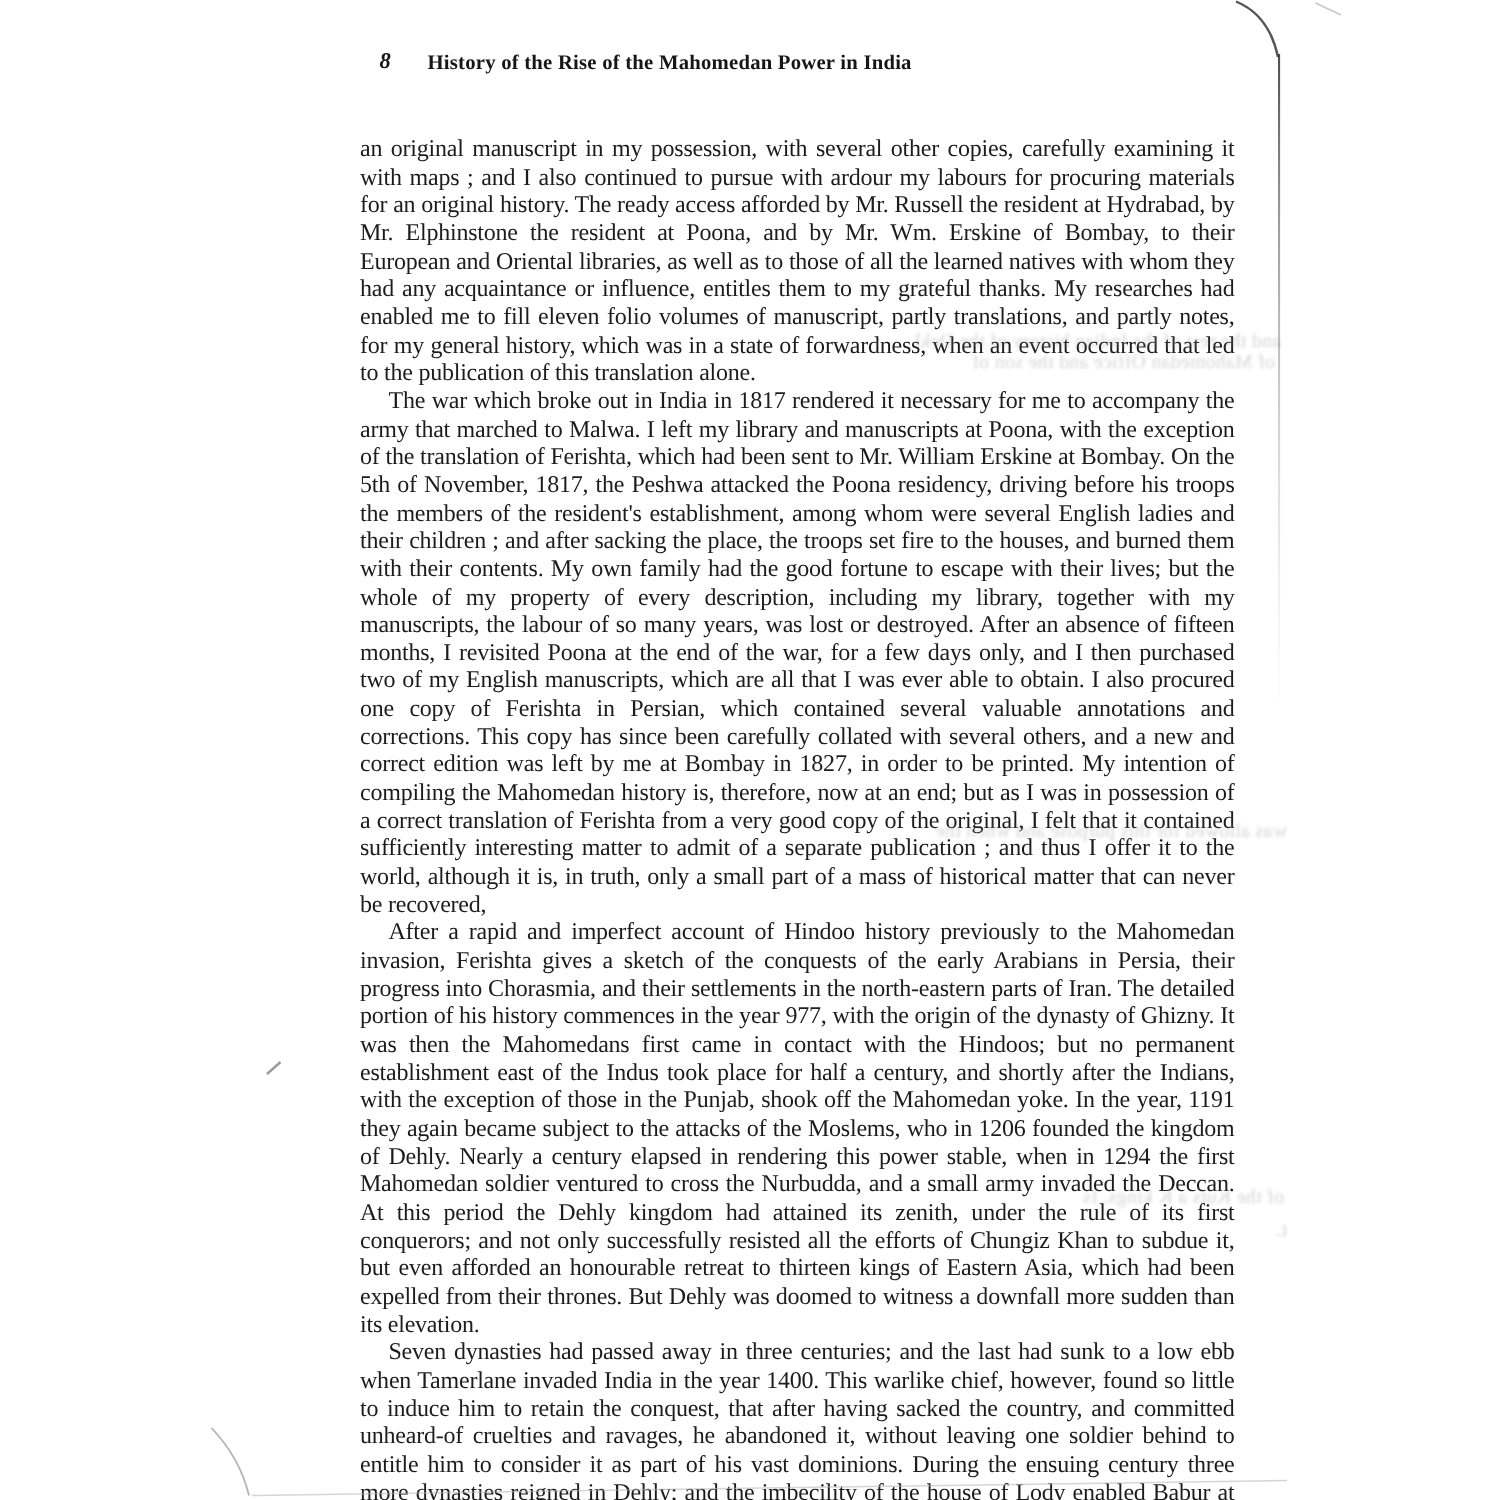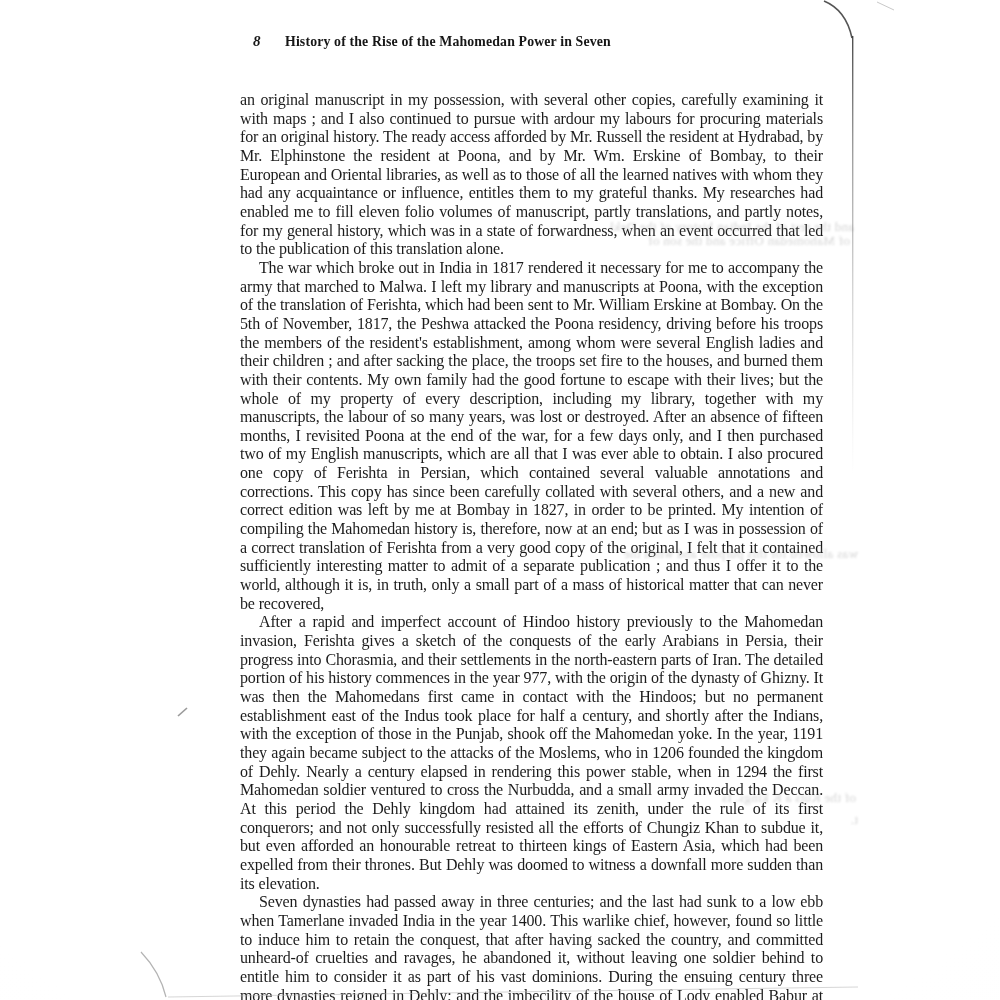--- a/index.html
+++ b/index.html
@@ -68,21 +68,21 @@
     pointer-events: none;
   }
 </style>
 </head>
 <body>
 
 <div class="scan-canvas">
 
   <div class="header">
     <span class="page-number">8</span>
-    <span class="running-title">History of the Rise of the Mahomedan Power in Seven</span>
+    <span class="running-title">History of the Rise of the Mahomedan Power in India</span>
   </div>
 
   <div class="text-block">
     <p>an original manuscript in my possession, with several other copies, carefully examining it with maps ; and I also continued to pursue with ardour my labours for procuring materials for an original history. The ready access afforded by Mr. Russell the resident at Hydrabad, by Mr. Elphinstone the resident at Poona, and by Mr. Wm. Erskine of Bombay, to their European and Oriental libraries, as well as to those of all the learned natives with whom they had any acquaintance or influence, entitles them to my grateful thanks. My researches had enabled me to fill eleven folio volumes of manuscript, partly translations, and partly notes, for my general history, which was in a state of forwardness, when an event occurred that led to the publication of this translation alone.</p>
     <p class="indent">The war which broke out in India in 1817 rendered it necessary for me to accompany the army that marched to Malwa. I left my library and manuscripts at Poona, with the exception of the translation of Ferishta, which had been sent to Mr. William Erskine at Bombay. On the 5th of November, 1817, the Peshwa attacked the Poona residency, driving before his troops the members of the resident's establishment, among whom were several English ladies and their children ; and after sacking the place, the troops set fire to the houses, and burned them with their contents. My own family had the good fortune to escape with their lives; but the whole of my property of every description, including my library, together with my manuscripts, the labour of so many years, was lost or destroyed. After an absence of fifteen months, I revisited Poona at the end of the war, for a few days only, and I then purchased two of my English manuscripts, which are all that I was ever able to obtain. I also procured one copy of Ferishta in Persian, which contained several valuable annotations and corrections. This copy has since been carefully collated with several others, and a new and correct edition was left by me at Bombay in 1827, in order to be printed. My intention of compiling the Mahomedan history is, therefore, now at an end; but as I was in possession of a correct translation of Ferishta from a very good copy of the original, I felt that it contained sufficiently interesting matter to admit of a separate publication ; and thus I offer it to the world, although it is, in truth, only a small part of a mass of historical matter that can never be recovered,</p>
     <p class="indent">After a rapid and imperfect account of Hindoo history previously to the Mahomedan invasion, Ferishta gives a sketch of the conquests of the early Arabians in Persia, their progress into Chorasmia, and their settlements in the north-eastern parts of Iran. The detailed portion of his history commences in the year 977, with the origin of the dynasty of Ghizny. It was then the Mahomedans first came in contact with the Hindoos; but no permanent establishment east of the Indus took place for half a century, and shortly after the Indians, with the exception of those in the Punjab, shook off the Mahomedan yoke. In the year, 1191 they again became subject to the attacks of the Moslems, who in 1206 founded the kingdom of Dehly. Nearly a century elapsed in rendering this power stable, when in 1294 the first Mahomedan soldier ventured to cross the Nurbudda, and a small army invaded the Deccan. At this period the Dehly kingdom had attained its zenith, under the rule of its first conquerors; and not only successfully resisted all the efforts of Chungiz Khan to subdue it, but even afforded an honourable retreat to thirteen kings of Eastern Asia, which had been expelled from their thrones. But Dehly was doomed to witness a downfall more sudden than its elevation.</p>
     <p class="indent">Seven dynasties had passed away in three centuries; and the last had sunk to a low ebb when Tamerlane invaded India in the year 1400. This warlike chief, however, found so little to induce him to retain the conquest, that after having sacked the country, and committed unheard-of cruelties and ravages, he abandoned it, without leaving one soldier behind to entitle him to consider it as part of his vast dominions. During the ensuing century three more dynasties reigned in Dehly; and the imbecility of the house of Lody enabled Babur at the head of twelve thousand men to subdue the empire in 1526,</p>
   </div>
 
   <div class="ghost ghost-1">and the rest of the Indian history of the Dekkan had</div>

